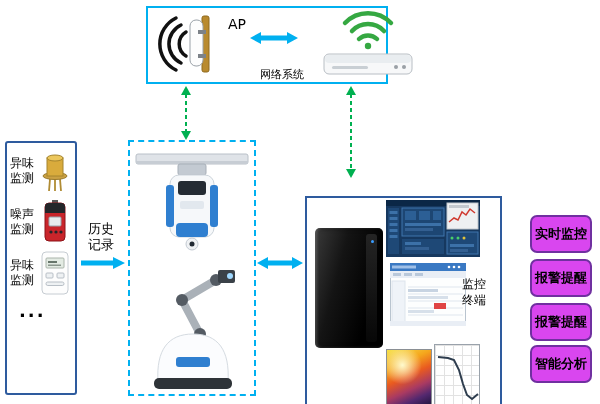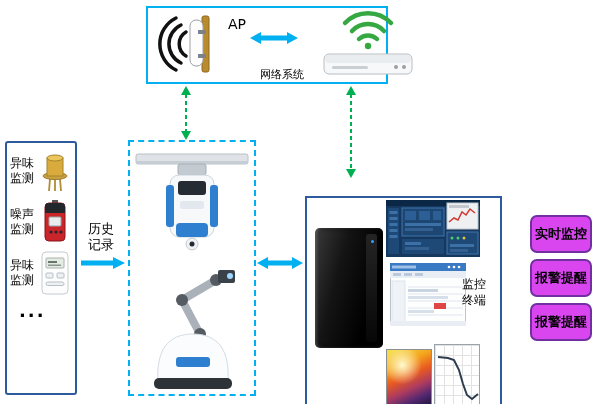--- a/index.html
+++ b/index.html
@@ -249,14 +249,17 @@
 
   <div class="tag" style="top:215px">
     <span>实时监控</span>
   </div>
   <div class="tag" style="top:259px">
     <span>报警提醒</span>
   </div>
   <div class="tag" style="top:303px">
     <span>报警提醒</span>
   </div>
+  <div class="tag" style="top:345px">
+    <span>智能分析</span>
+  </div>
 
 </div>
 
 </body></html>

